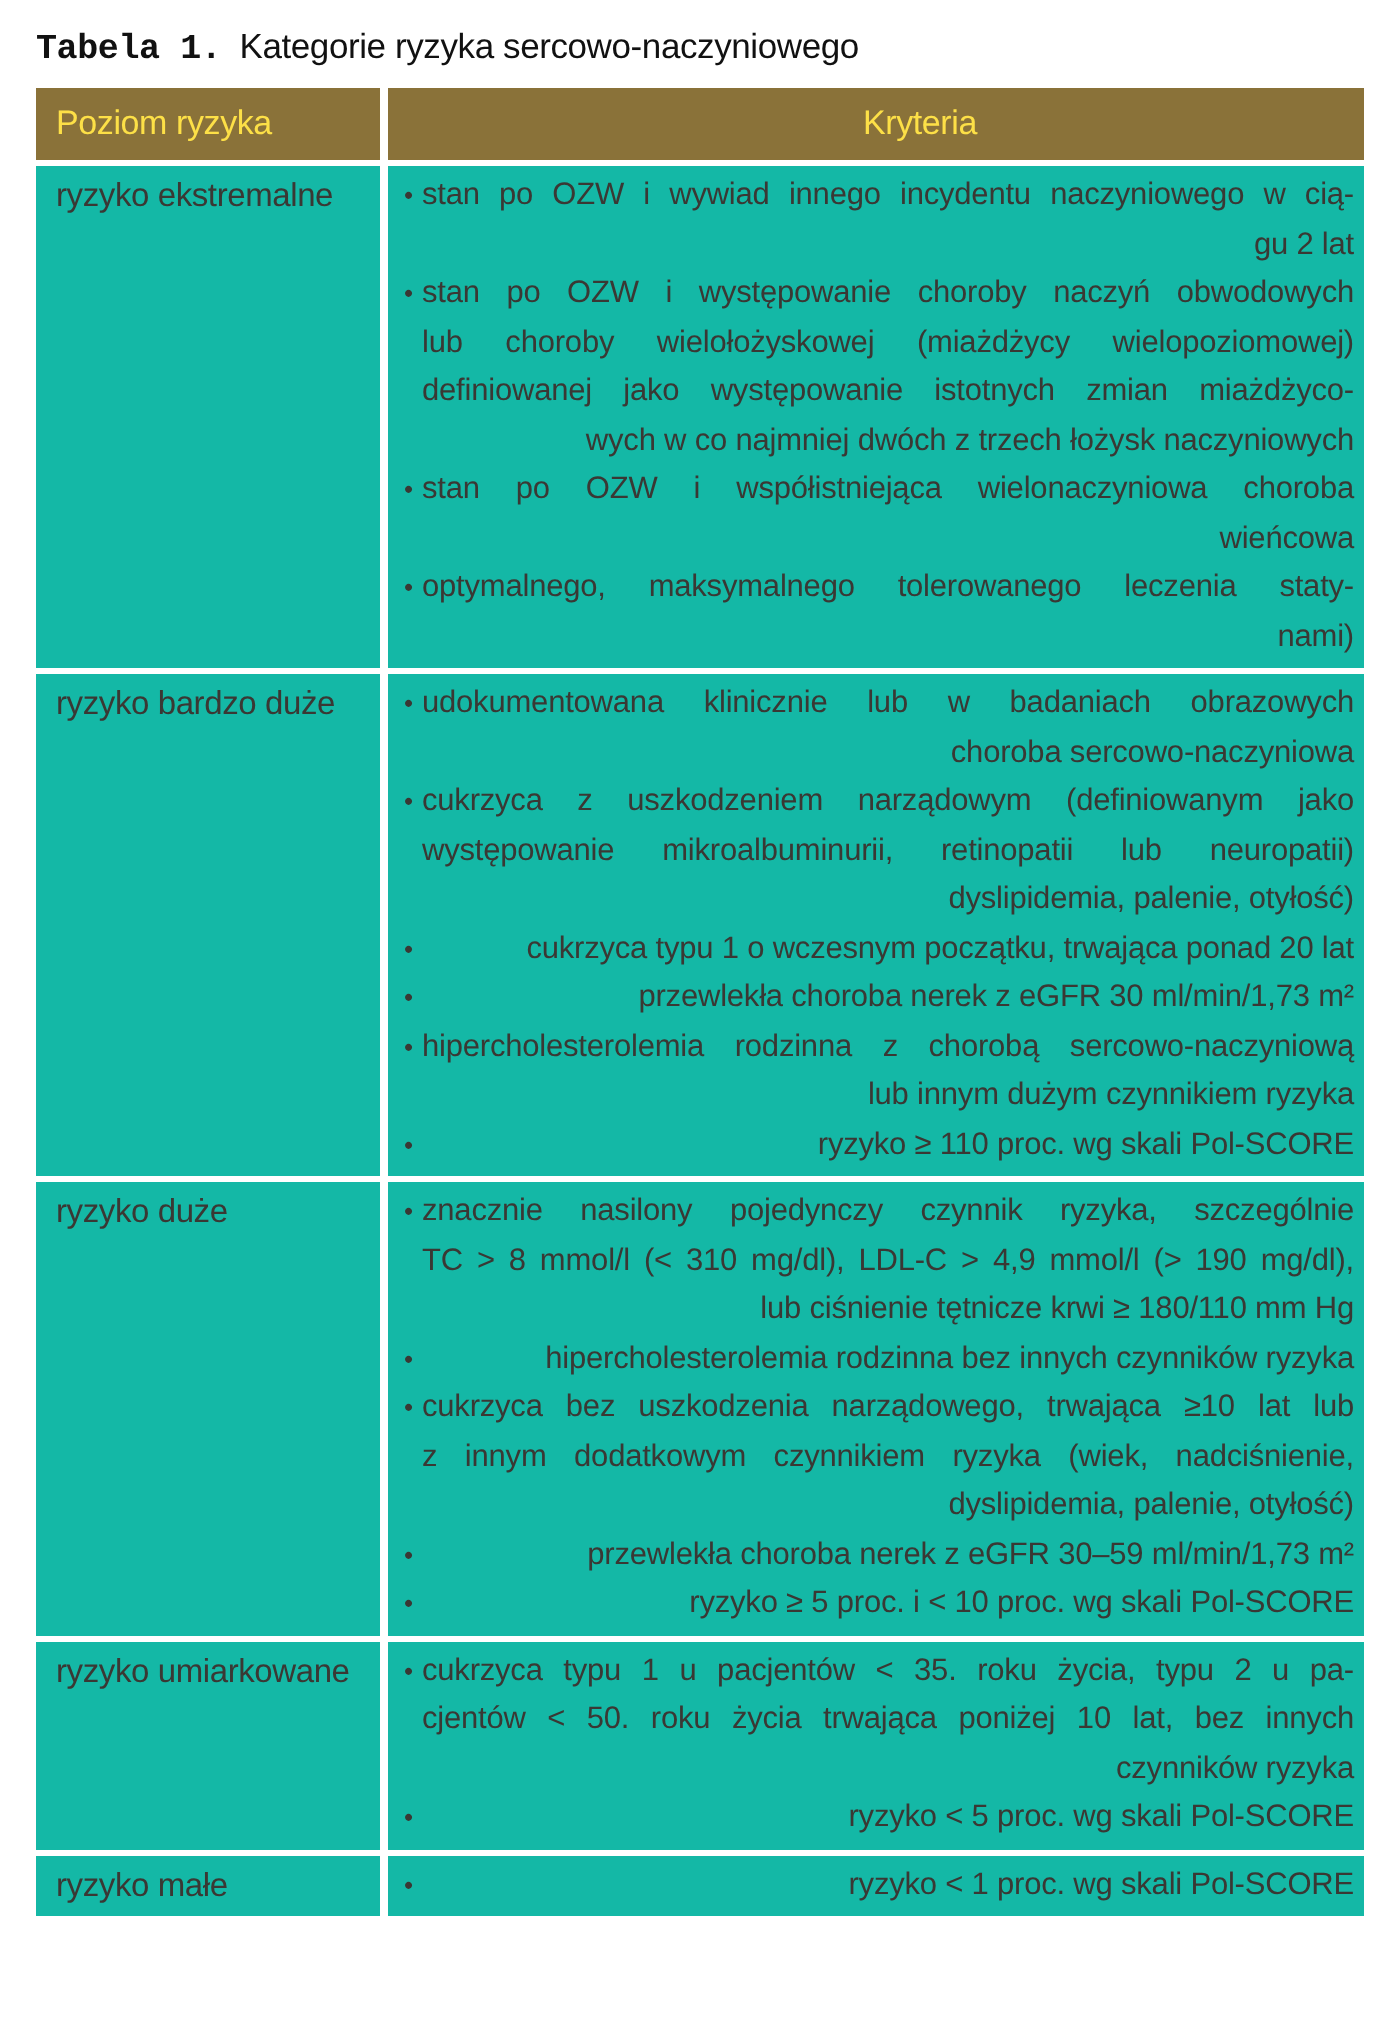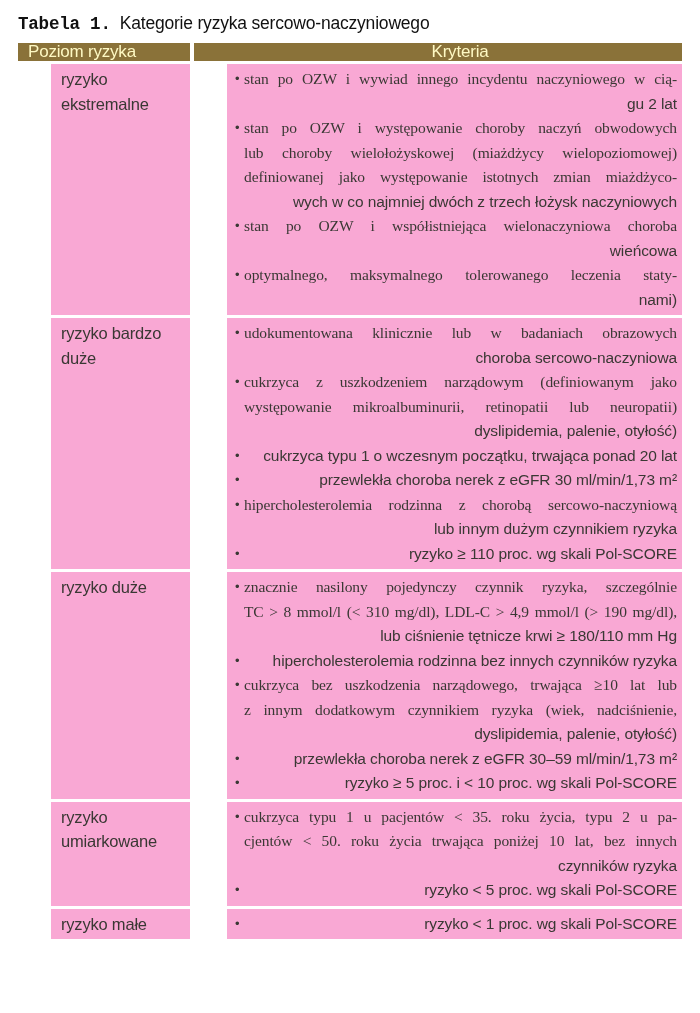--- a/index.html
+++ b/index.html
@@ -16,46 +16,46 @@
   .caption .cap-label{font-weight:bold;font-family:Liberation Mono, monospace;}
   .caption .cap-text{margin-left:9px;}
   .risk-table{
     margin:9px 18px 0 18px;
     display:grid;
     grid-template-columns:172px 488px;
     column-gap:4px;
     row-gap:3px;
   }
   .hcell{
-    background:#8a7239;color:#fef9c3;
-    font-size:17px;height:18px;
+    background:#8a7239;color:#fde047;
+    font-size:17px;height:36px;
     display:flex;align-items:center;
     letter-spacing:-0.2px;
   }
   .hcell.h-left{padding-left:10px;}
   .hcell.h-center{justify-content:center;padding-left:44px;}
   .cell{
-    background:#f9a8d4;color:#3a3834;margin-left:33px;
+    background:#14b8a6;color:#3a3834;
   }
   .cell.level{
     padding:3px 4px 3px 10px;
     font-size:16.5px;line-height:24.5px;
     letter-spacing:-0.2px;
   }
   .cell.crit{
     padding:3px 5px 3px 8px;
     font-size:15.5px;line-height:24.5px;
     letter-spacing:-0.1px;
   }
   .crit-item{position:relative;padding-left:9px;}
   .dot{
     position:absolute;left:0;top:0;
     font-size:13px;line-height:24.5px;
   }
-  .jline{text-align:justify;text-align-last:justify;font-family:Liberation Serif, serif;}
+  .jline{text-align:justify;text-align-last:justify;}
   .lline{text-align:right;}
 </style>
 </head>
 <body>
 
 <div class="caption">
   <span class="cap-label">Tabela 1.</span><span class="cap-text">Kategorie ryzyka sercowo-naczyniowego</span>
 </div>
 
 <div class="risk-table">

